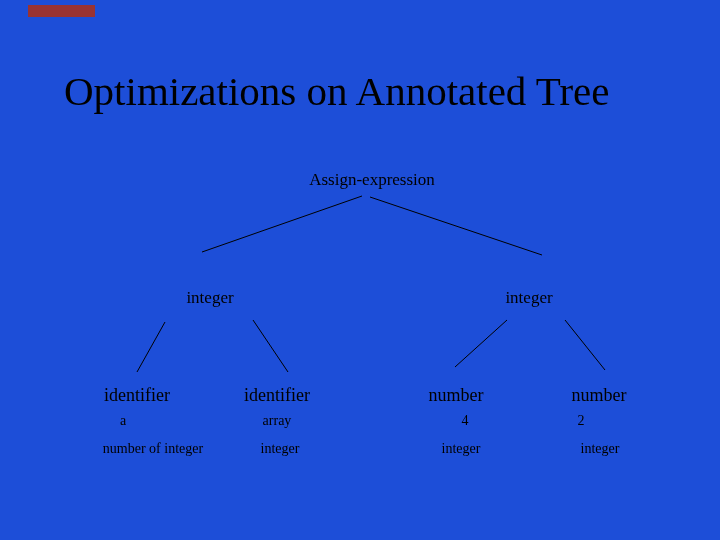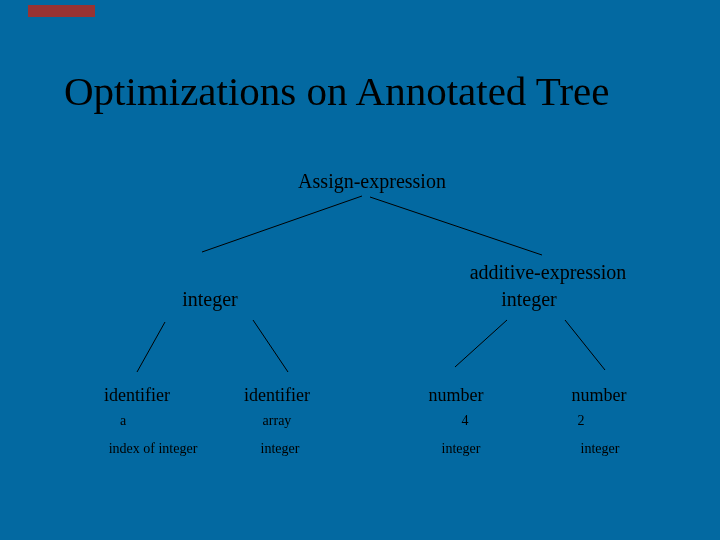--- a/index.html
+++ b/index.html
@@ -4,21 +4,21 @@
 <style>
   html, body {
     margin: 0;
     padding: 0;
     background: #ffffff;
   }
   .slide {
     position: relative;
     width: 720px;
     height: 540px;
-    background: #0369a1;
+    background: #1d4ed8;
     overflow: hidden;
     font-family: "Liberation Serif", "DejaVu Serif", serif;
     color: #000000;
   }
   .accent-bar {
     position: absolute;
     left: 28px;
     top: 5px;
     width: 67px;
     height: 12px;
@@ -40,21 +40,21 @@
   .edges line {
     stroke: #000000;
     stroke-width: 1;
   }
   .node {
     position: absolute;
     transform: translateX(-50%);
     white-space: nowrap;
     line-height: 1;
   }
-  .mid  { font-size: 20px; }
+  .mid  { font-size: 17px; }
   .leaf { font-size: 18px; margin-top: 12px; }
   .small { font-size: 14px; }
 </style>
 </head>
 <body>
 
 <div class="slide">
 
   <div class="accent-bar" style="background: rgb(153, 51, 51);"></div>
 
@@ -66,31 +66,30 @@
     <line x1="165" y1="322" x2="137" y2="372"></line>
     <line x1="253" y1="320" x2="288" y2="372"></line>
     <line x1="507" y1="320" x2="455" y2="367"></line>
     <line x1="565" y1="320" x2="605" y2="370"></line>
   </svg>
 
   <div class="node mid" style="left:372px; top:171px;">Assign-expression</div>
 
   <div class="node mid" style="left:210px; top:289px;">integer</div>
 
-  <div class="node mid" style="left:548px; top:262px;">additive-expression</div>
   <div class="node mid" style="left:529px; top:289px;">integer</div>
 
   <div class="node leaf" style="left:137px; top:374px;">identifier</div>
   <div class="node leaf" style="left:277px; top:374px;">identifier</div>
   <div class="node leaf" style="left:456px; top:374px;">number</div>
   <div class="node leaf" style="left:599px; top:374px;">number</div>
 
   <div class="node small" style="left:123px; top:414px;">a</div>
   <div class="node small" style="left:277px; top:414px;">array</div>
   <div class="node small" style="left:465px; top:414px;">4</div>
   <div class="node small" style="left:581px; top:414px;">2</div>
 
-  <div class="node small" style="left:153px; top:442px;">index of integer</div>
+  <div class="node small" style="left:153px; top:442px;">number of integer</div>
   <div class="node small" style="left:280px; top:442px;">integer</div>
   <div class="node small" style="left:461px; top:442px;">integer</div>
   <div class="node small" style="left:600px; top:442px;">integer</div>
 
 </div>
 
 </body></html>

